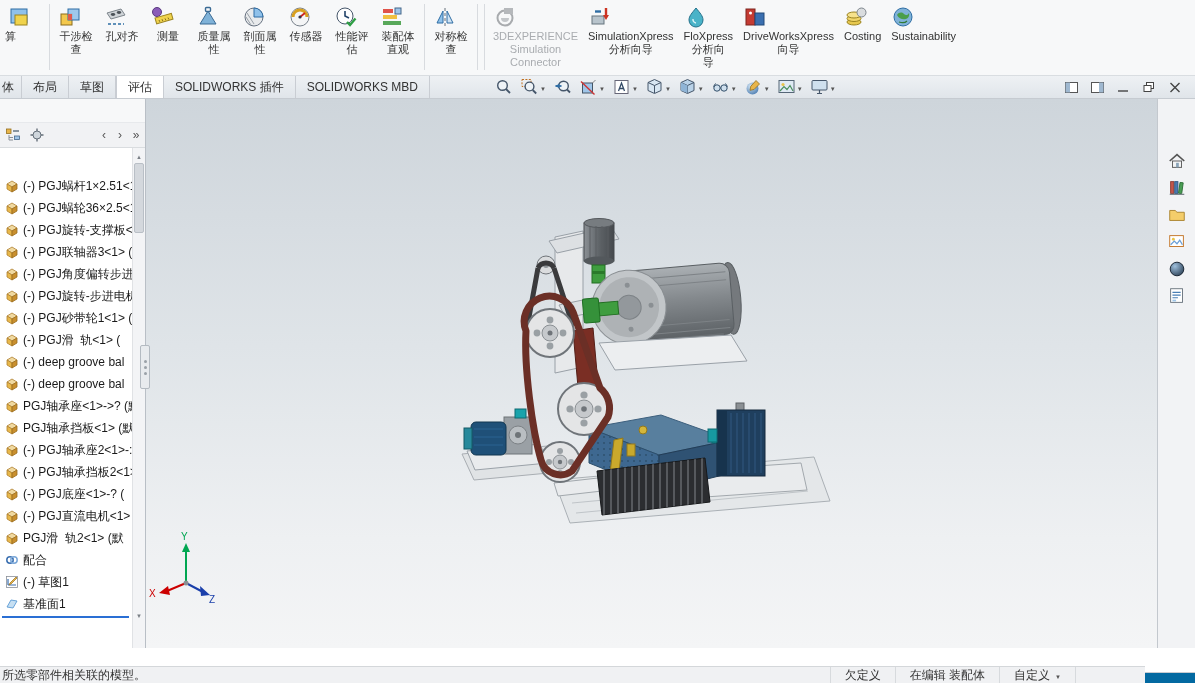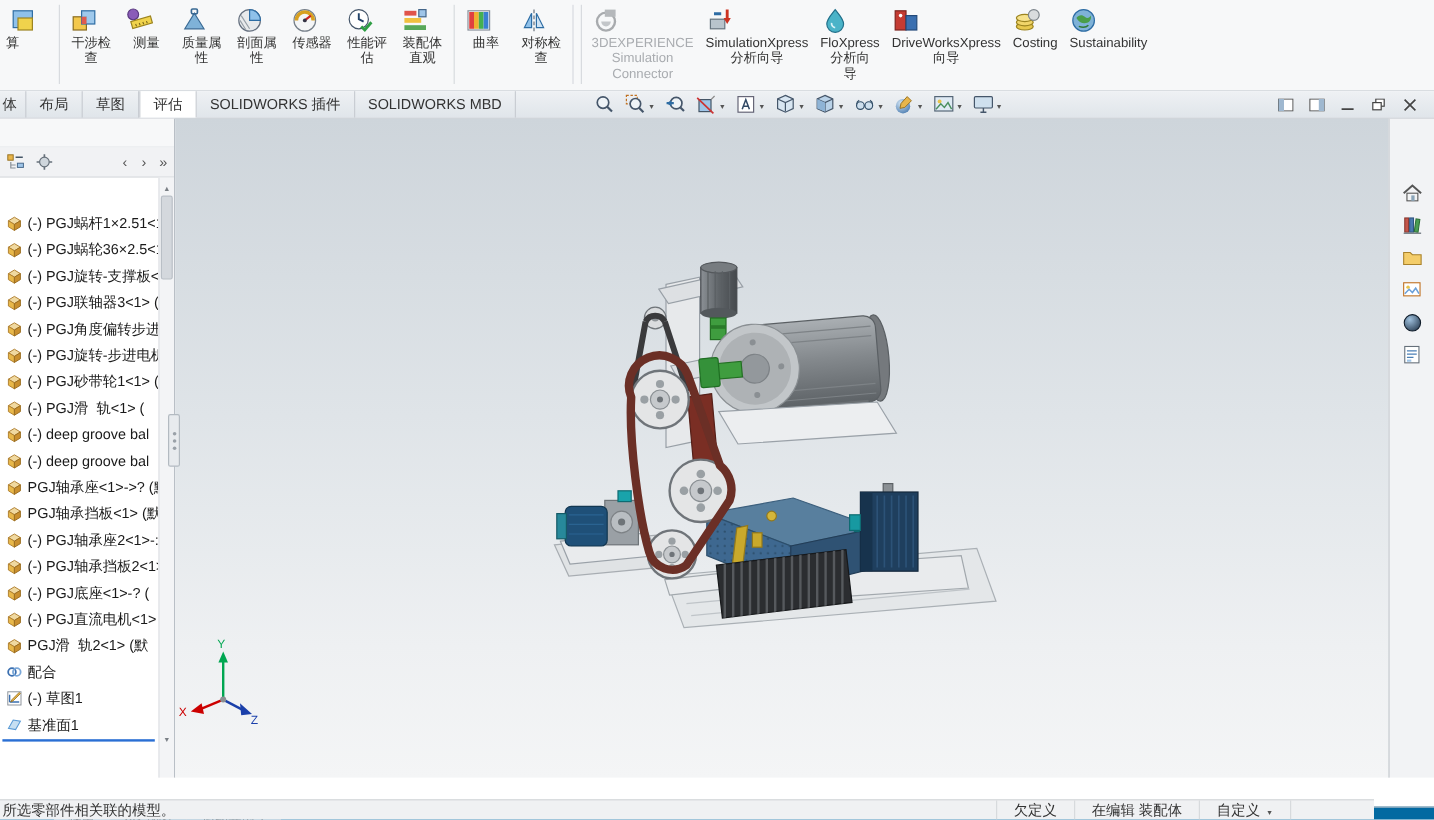--- a/index.html
+++ b/index.html
@@ -116,20 +116,29 @@
     <svg class="ric" viewBox="0 0 24 24">
         <rect x="3" y="9" width="11" height="11" fill="#f3c84c" stroke="#8a6d1f"></rect>
         <rect x="10" y="4" width="11" height="11" fill="#8fc1ea" fill-opacity="0.85" stroke="#2e6da4"></rect>
         <rect x="10" y="9" width="4" height="6" fill="#e05a4e"></rect>
       </svg>
     <div class="rlabel">干涉检
 查</div>
   </div>
   <div class="rbtn">
     <svg class="ric" viewBox="0 0 24 24">
+        <polygon points="3,8 17,4 21,10 7,14" fill="#cfd4d8" stroke="#7d858c"></polygon>
+        <ellipse cx="9" cy="9.5" rx="2.2" ry="1.4" fill="#4b5258"></ellipse>
+        <ellipse cx="15" cy="7.5" rx="2.2" ry="1.4" fill="#4b5258"></ellipse>
+        <path d="M4 19h16" stroke="#2e6da4" stroke-width="1.5" stroke-dasharray="3 2"></path>
+      </svg>
+    <div class="rlabel">孔对齐</div>
+  </div>
+  <div class="rbtn">
+    <svg class="ric" viewBox="0 0 24 24">
         <circle cx="7" cy="7" r="4.5" fill="#8a5cb8" stroke="#5a3a80"></circle>
         <rect x="5" y="13" width="17" height="6" transform="rotate(-16 5 13)" fill="#f0d34c" stroke="#9c8420"></rect>
         <path d="M9 15l.8 1.8 M12 14.2l.8 1.8 M15 13.4l.8 1.8 M18 12.6l.8 1.8" stroke="#7a6518" stroke-width="0.9"></path>
       </svg>
     <div class="rlabel">测量</div>
   </div>
   <div class="rbtn">
     <svg class="ric" viewBox="0 0 24 24">
         <path d="M12 6l8 13H4z" fill="#7fb2d8" stroke="#3a6a94"></path>
         <rect x="9.5" y="2.5" width="5" height="4" rx="1" fill="none" stroke="#3a6a94" stroke-width="1.4"></rect>
@@ -170,30 +179,20 @@
         <rect x="3" y="10" width="14" height="4" fill="#f0c040"></rect>
         <rect x="3" y="16" width="18" height="4" fill="#58a85a"></rect>
         <rect x="15" y="3" width="6" height="6" fill="#9fc5e8" stroke="#44668a"></rect>
       </svg>
     <div class="rlabel">装配体
 直观</div>
   </div>
 
   <div class="rsep"></div>
 
-  <div class="rbtn">
-    <svg class="ric" viewBox="0 0 24 24">
-        <rect x="3" y="4" width="18" height="16" fill="#fff" stroke="#88909a"></rect>
-        <rect x="4" y="5" width="4" height="14" fill="#e04040"></rect>
-        <rect x="8" y="5" width="4" height="14" fill="#f0b030"></rect>
-        <rect x="12" y="5" width="4" height="14" fill="#45b050"></rect>
-        <rect x="16" y="5" width="4" height="14" fill="#3a7fd0"></rect>
-      </svg>
-    <div class="rlabel">曲率</div>
-  </div>
   <div class="rbtn">
     <svg class="ric" viewBox="0 0 24 24">
         <path d="M12 3v18" stroke="#66707a" stroke-dasharray="3 2"></path>
         <path d="M10 6L4 18h6z" fill="#8fc1ea" stroke="#2e6da4"></path>
         <path d="M14 6l6 12h-6z" fill="#cfe3f4" stroke="#2e6da4"></path>
       </svg>
     <div class="rlabel">对称检
 查</div>
   </div>
 

